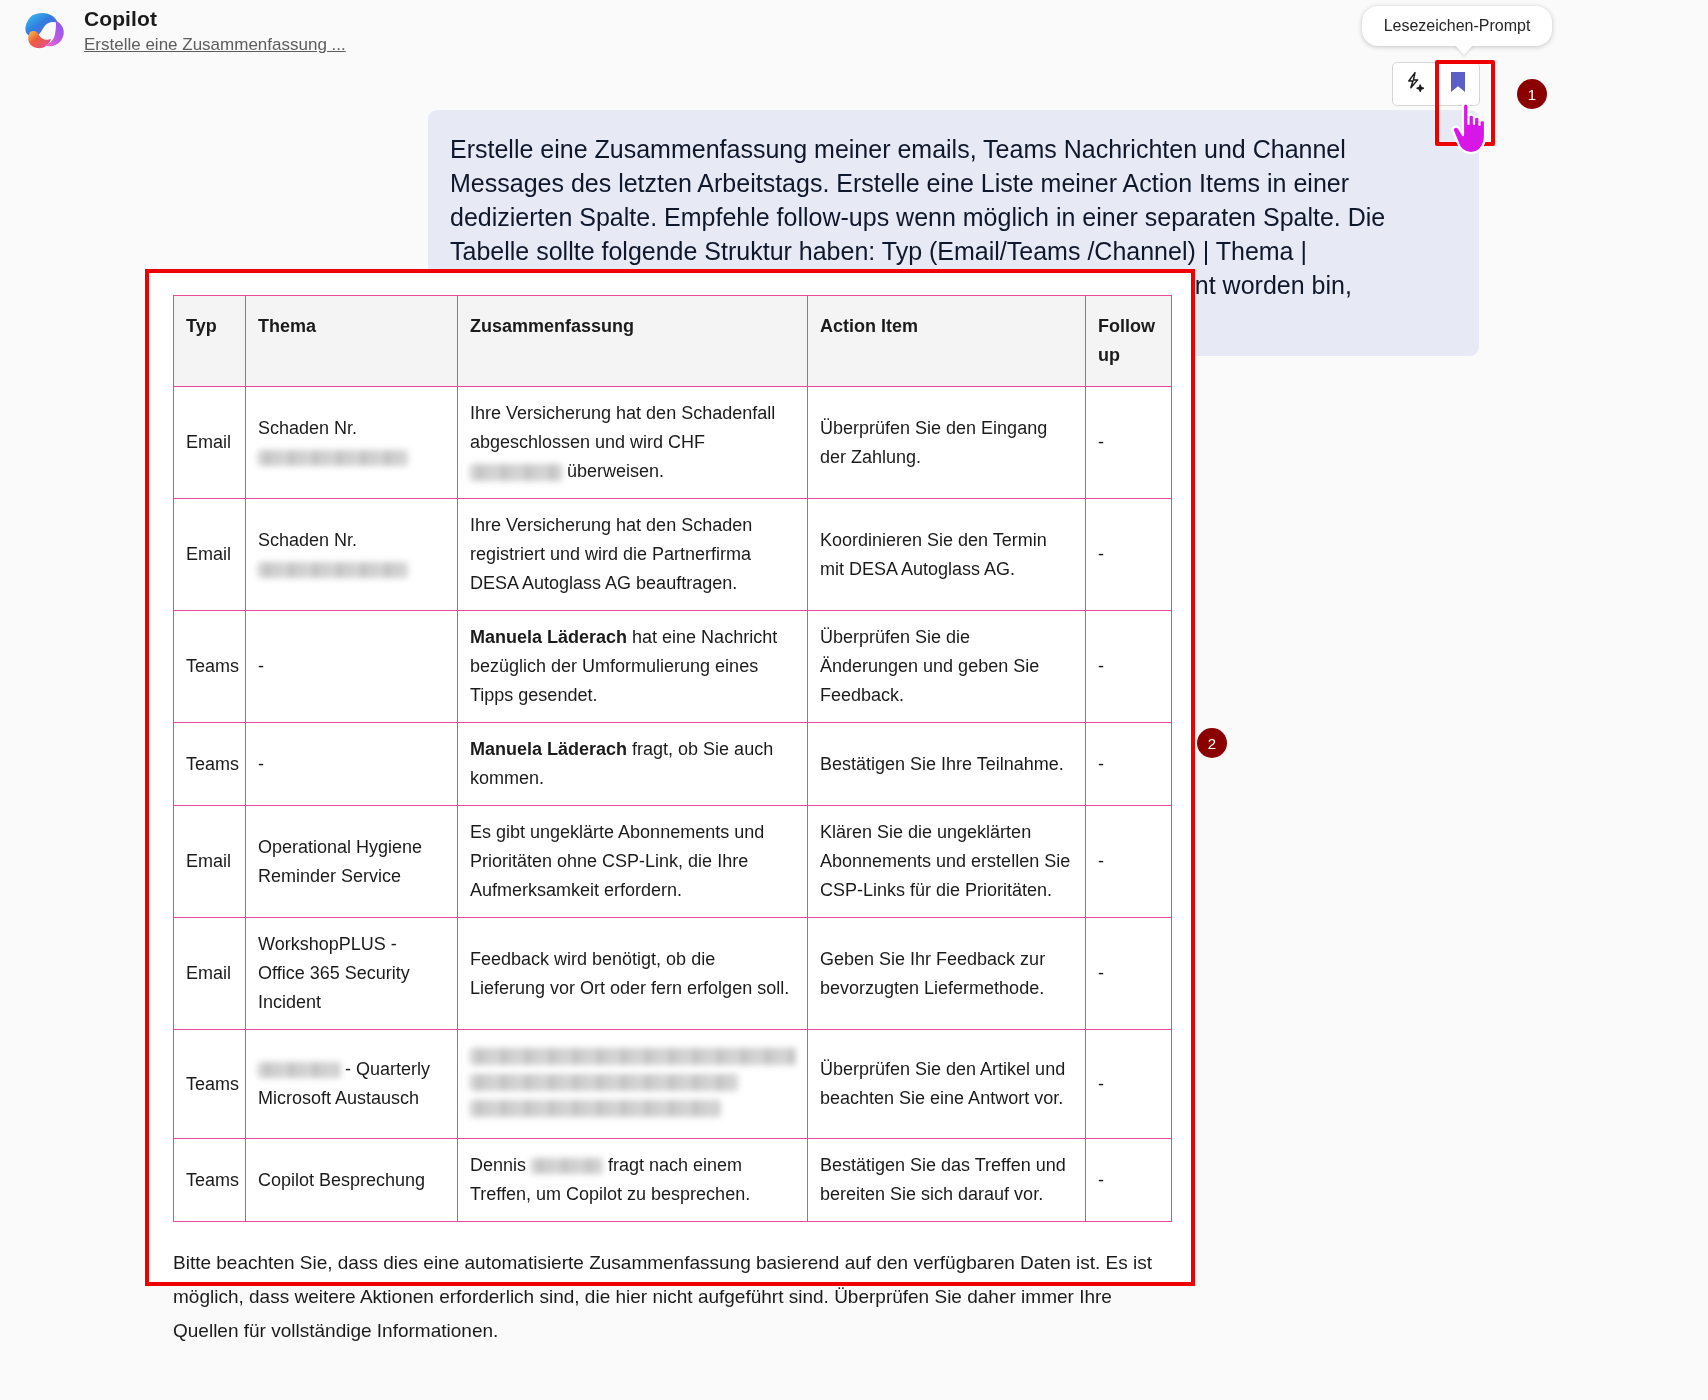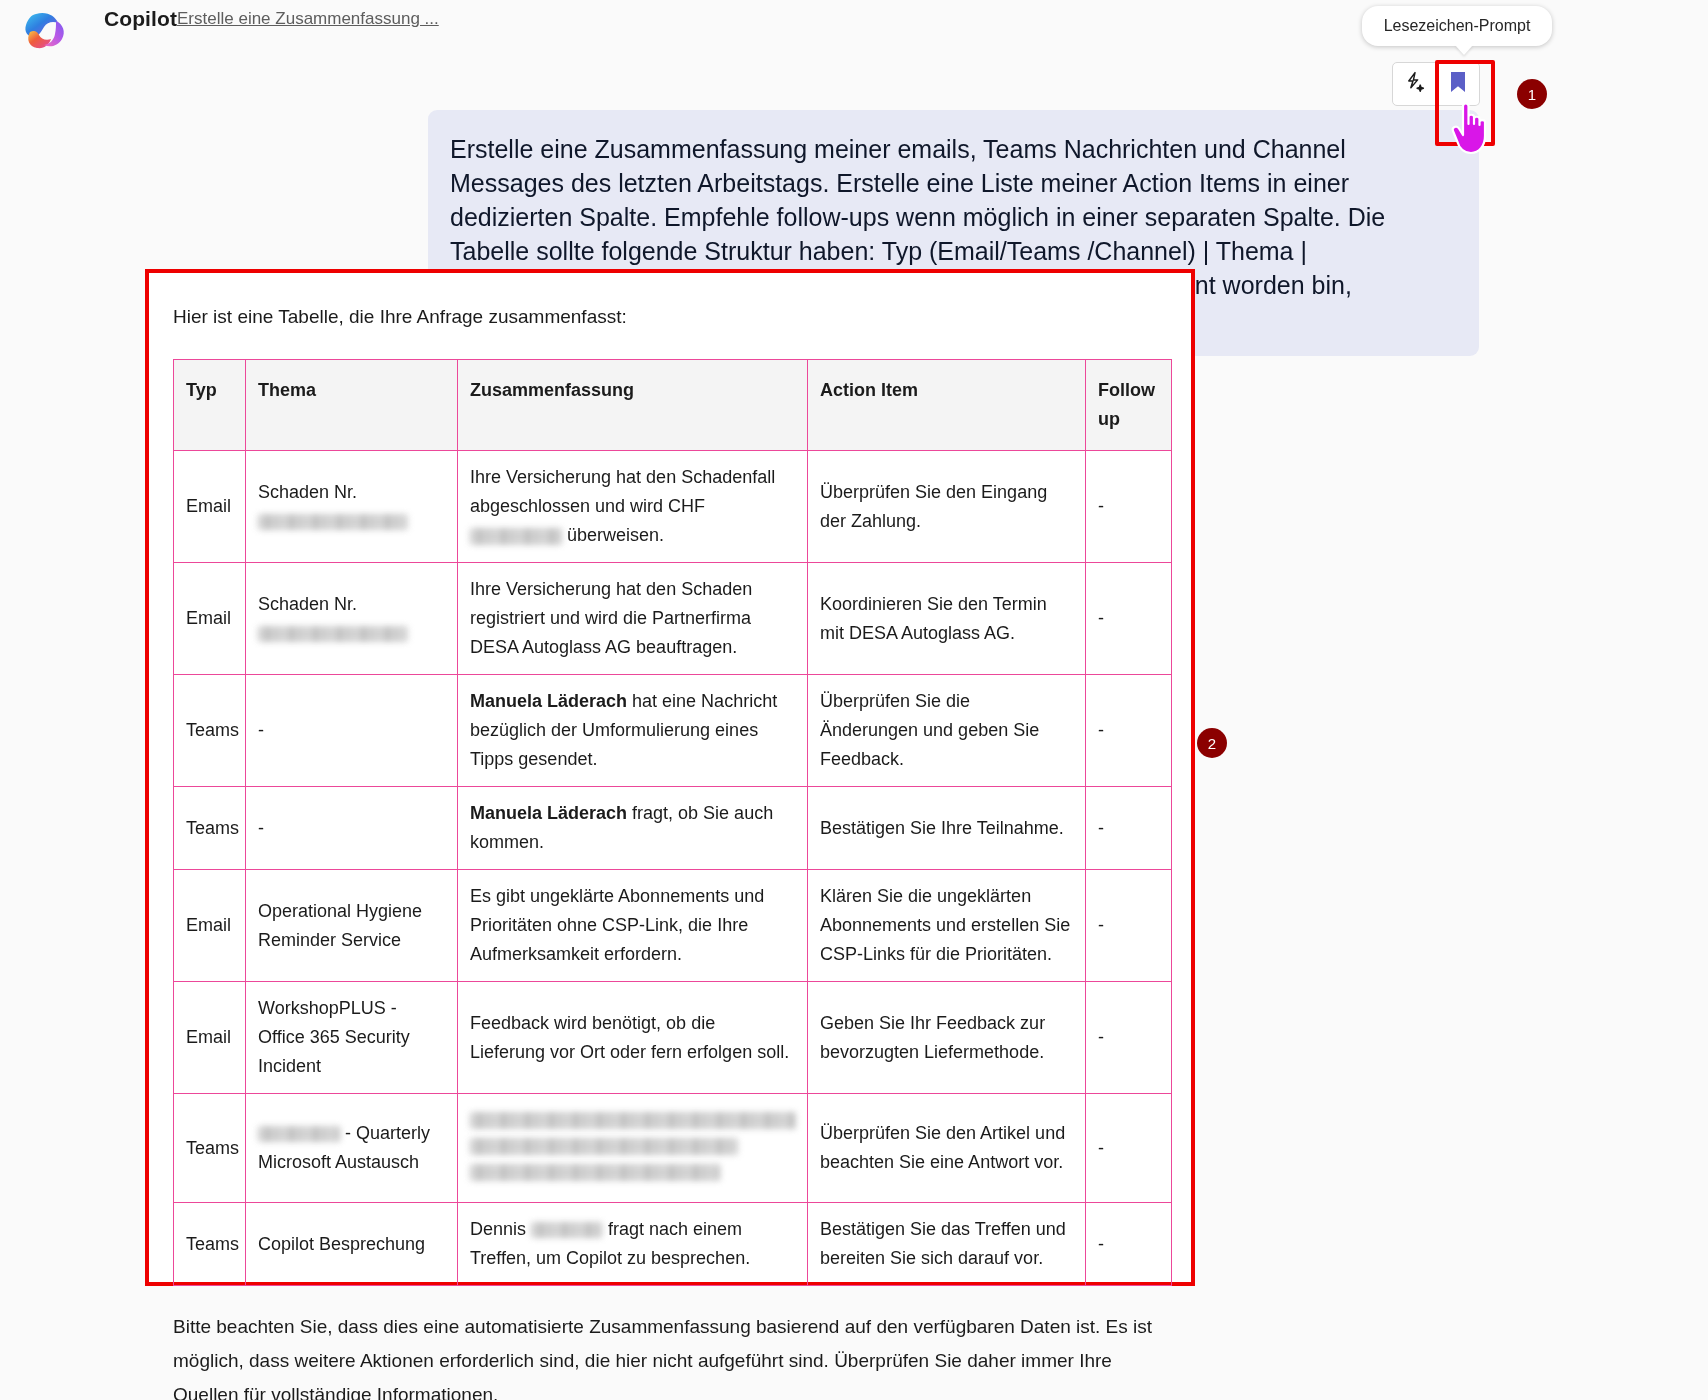--- a/index.html
+++ b/index.html
@@ -27,22 +27,23 @@
     display: flex;
     align-items: flex-start;
     padding: 6px 0 0 22px;
   }
   .copilot-logo {
     width: 46px; height: 46px;
     margin-top: 2px;
     flex: 0 0 auto;
   }
   .header-text {
-    margin-left: 36px;
-    display: flex;
+    margin-left: 16px;
+    display: flex;
+    flex-direction: column;
     justify-content: flex-start;
   }
   .app-title {
     font-size: 21px;
     font-weight: bold;
     color: #1b1b1b;
     line-height: 26px;
     letter-spacing: .1px;
   }
   .app-subtitle {
@@ -313,21 +314,20 @@
   <div class="badge badge-2">2</div>
 
 
   <div class="bubble">
     <span>Erstelle eine Zusammenfassung meiner emails, Teams Nachrichten und Channel Messages des letzten Arbeitstags. Erstelle eine Liste meiner Action Items in einer dedizierten Spalte. Empfehle follow-ups wenn möglich in einer separaten Spalte. Die Tabelle sollte folgende Struktur haben: Typ (Email/Teams /Channel) | Thema | Zusammenfassung | Action Item | Follow up. Wenn ich direkt erwähnt worden bin, schreibe Fett.</span>
   </div>
 
   <div class="response-wrap">
     <div class="response-inner">
 
-      <div class="intro-text">Hier ist eine Tabelle, die Ihre Anfrage zusammenfasst:</div>
 
       <table class="summary">
         <colgroup>
           <col class="c-typ">
             <col class="c-thm">
             <col class="c-zus">
             <col class="c-act">
             <col class="c-fol">
         </colgroup>
         <thead>

